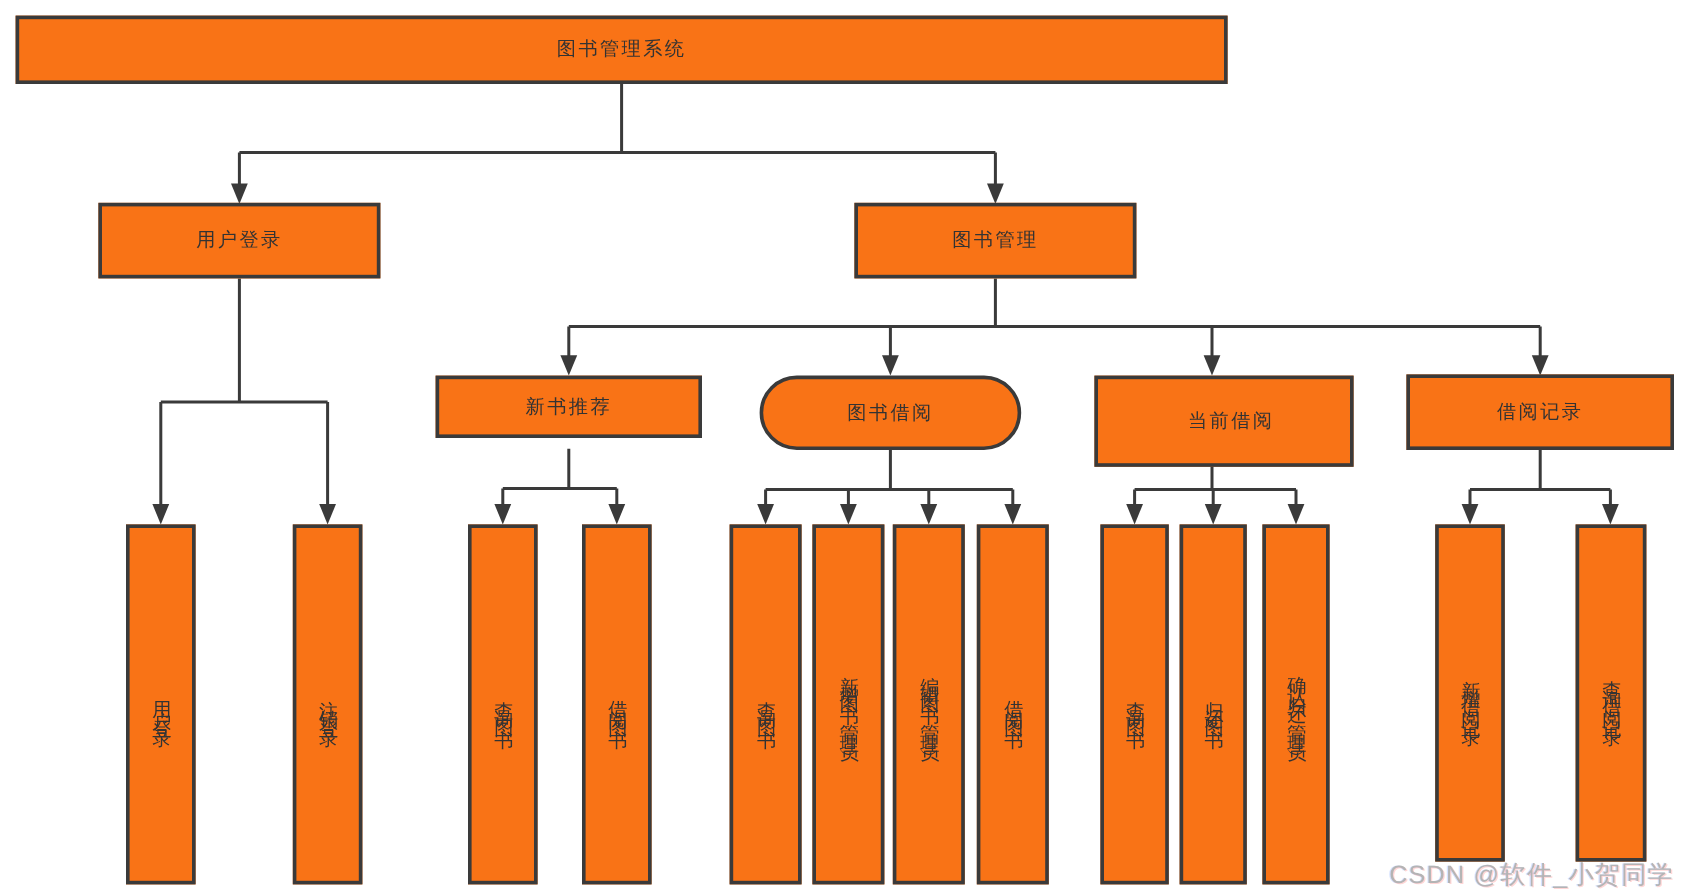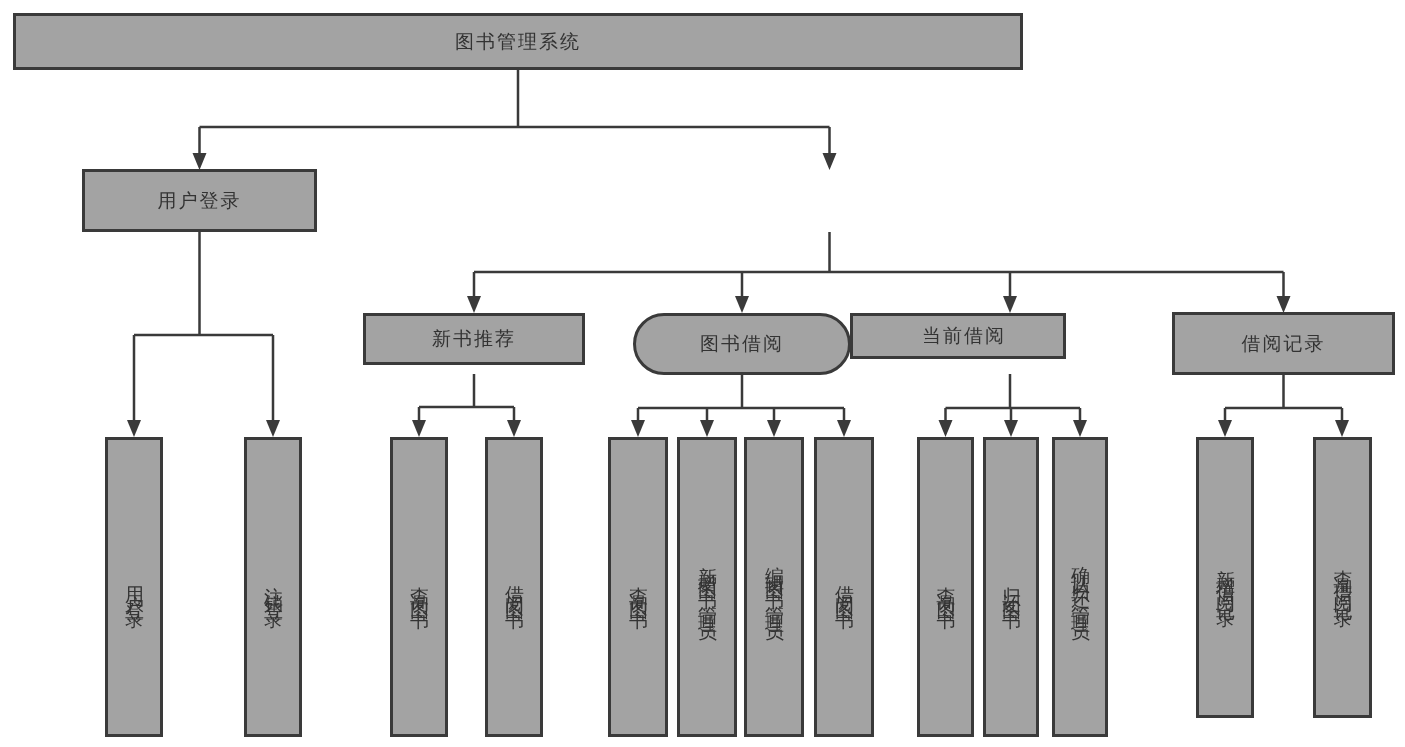--- a/index.html
+++ b/index.html
@@ -14,25 +14,25 @@
     background:#ffffff;
     overflow:hidden;
   }
   .connectors{
     position:absolute;left:0;top:0;z-index:1;
   }
   .box{
     position:absolute;
     box-sizing:border-box;
     border:3px solid var(--line);
-    background:#a3a3a3;
+    background:#f97316;
     color:var(--text);
     display:flex;align-items:center;justify-content:center;
     z-index:2;
-    font-size:19px;
+    font-size:16px;
   }
   .hbox span{
     letter-spacing:2px;
     white-space:nowrap;
   }
   .vbox span{
     writing-mode:vertical-rl;
     letter-spacing:8px;
     line-height:1.1;
     white-space:nowrap;
@@ -112,28 +112,31 @@
     </g>
   </svg>
 
   <div class="box hbox" style="left:13px;top:13px;width:1010px;height:57px;">
     <span>图书管理系统</span>
   </div>
 
   <div class="box hbox" style="left:82px;top:169px;width:235px;height:63px;">
     <span>用户登录</span>
   </div>
+  <div class="box hbox" style="left:712px;top:169px;width:235px;height:63px;">
+    <span>图书管理</span>
+  </div>
 
   <div class="box hbox" style="left:363px;top:313px;width:222px;height:52px;">
     <span>新书推荐</span>
   </div>
   <div class="box hbox" style="left:633px;top:313px;width:218px;height:62px;border-radius:31px;">
     <span>图书借阅</span>
   </div>
-  <div class="box hbox" style="left:850px;top:313px;width:216px;height:46px;padding-left:12px;">
+  <div class="box hbox" style="left:912px;top:313px;width:216px;height:76px;padding-left:12px;">
     <span>当前借阅</span>
   </div>
   <div class="box hbox" style="left:1172px;top:312px;width:223px;height:63px;">
     <span>借阅记录</span>
   </div>
 
   <div class="box vbox" style="left:105px;top:437px;width:58px;height:300px;">
     <span>用户登录</span>
   </div>
   <div class="box vbox" style="left:244px;top:437px;width:58px;height:300px;">
@@ -166,14 +169,15 @@
   <div class="box vbox" style="left:1052px;top:437px;width:56px;height:300px;">
     <span>确认归还（管理员）</span>
   </div>
   <div class="box vbox" style="left:1196px;top:437px;width:58px;height:281px;">
     <span>新增借阅记录</span>
   </div>
   <div class="box vbox" style="left:1313px;top:437px;width:59px;height:281px;">
     <span>查询借阅记录</span>
   </div>
 
+  <div class="watermark">CSDN @软件_小贺同学</div>
 
 </div>
 
 </body></html>

